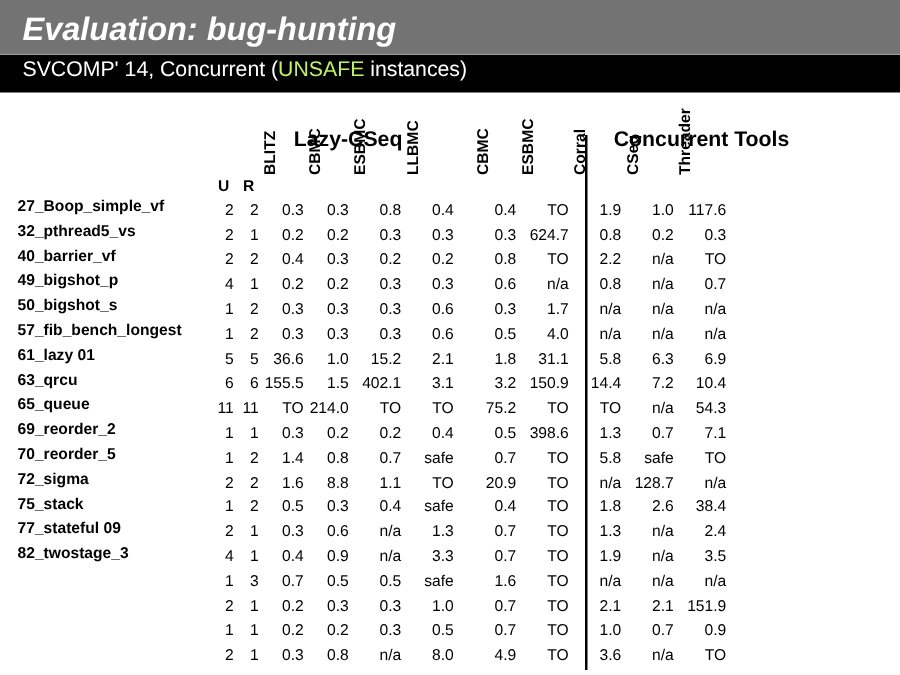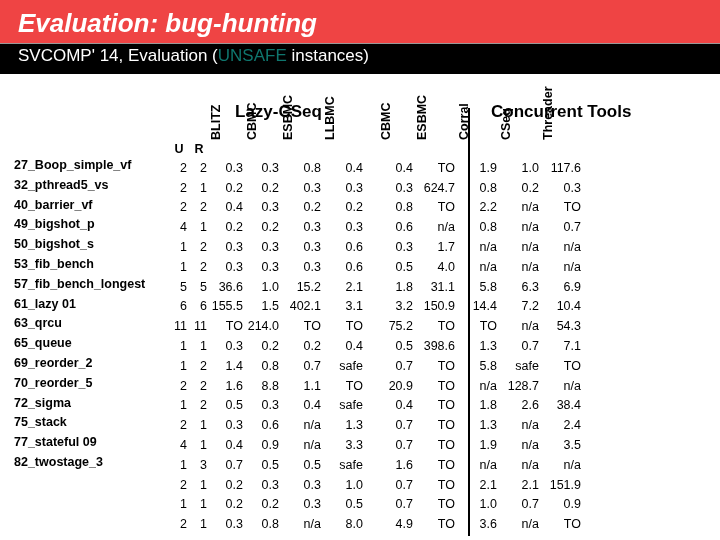--- a/index.html
+++ b/index.html
@@ -1,22 +1,22 @@
 <!DOCTYPE html>
 <html><head>
 <meta charset="utf-8">
 <style>
   * { margin: 0; padding: 0; box-sizing: border-box; }
   body { width: 720px; height: 540px; background: #fff; font-family: Arial, sans-serif; overflow: hidden; }
   .slide { width: 100%; height: 100%; }
-  .title-bar { background: #ef4444; color: #fff; padding: 8px 18px 4px; }
+  .title-bar { background: #737373; color: #fff; padding: 8px 18px 4px; }
   .title { font-size: 26px; font-weight: bold; font-style: italic; }
   .subtitle-bar { background: #000; color: #fff; padding: 2px 18px 8px; border-top: 1px solid #999; }
   .subtitle { font-size: 17px; }
-  .unsafe { color: #0f766e; }
+  .unsafe { color: #bef264; }
   .content { padding: 12px 14px 8px; display: flex; position: relative; }
   .rownames { width: 155px; padding-top: 70px; font-size: 12.5px; font-weight: bold; line-height: 19.8px; }
   .rownames div { white-space: nowrap; overflow: hidden; }
   .tblwrap { flex: 1; position: relative; }
   .group-hdr { position: absolute; top: 16px; font-size: 17px; font-weight: bold; }
   .gh1 { left: 66px; }
   .gh2 { left: 322px; }
   table { border-collapse: collapse; margin-top: 22px; }
   th.rot { height: 50px; font-size: 12.5px; padding: 0; }
   th.rot > div { transform: rotate(-90deg); white-space: nowrap; width: 14px; }
@@ -29,31 +29,30 @@
   .vline { position: absolute; top: 22px; left: 299px; width: 2px; height: 428px; background: #000; }
 </style>
 </head>
 <body>
 
 <div class="slide">
   <div class="title-bar">
     <div class="title">Evaluation: bug-hunting</div>
   </div>
   <div class="subtitle-bar">
-    <span class="subtitle">SVCOMP' 14, Evaluation (</span><span class="subtitle unsafe">UNSAFE</span><span class="subtitle"> instances)</span>
+    <span class="subtitle">SVCOMP' 14, Concurrent (</span><span class="subtitle unsafe">UNSAFE</span><span class="subtitle"> instances)</span>
   </div>
 
   <div class="content">
     <div class="rownames" id="rownames">
         <div>27_Boop_simple_vf</div>
         <div>32_pthread5_vs</div>
         <div>40_barrier_vf</div>
         <div>49_bigshot_p</div>
         <div>50_bigshot_s</div>
-        <div>53_fib_bench</div>
         <div>57_fib_bench_longest</div>
         <div>61_lazy 01</div>
         <div>63_qrcu</div>
         <div>65_queue</div>
         <div>69_reorder_2</div>
         <div>70_reorder_5</div>
         <div>72_sigma</div>
         <div>75_stack</div>
         <div>77_stateful 09</div>
         <div>82_twostage_3</div>

